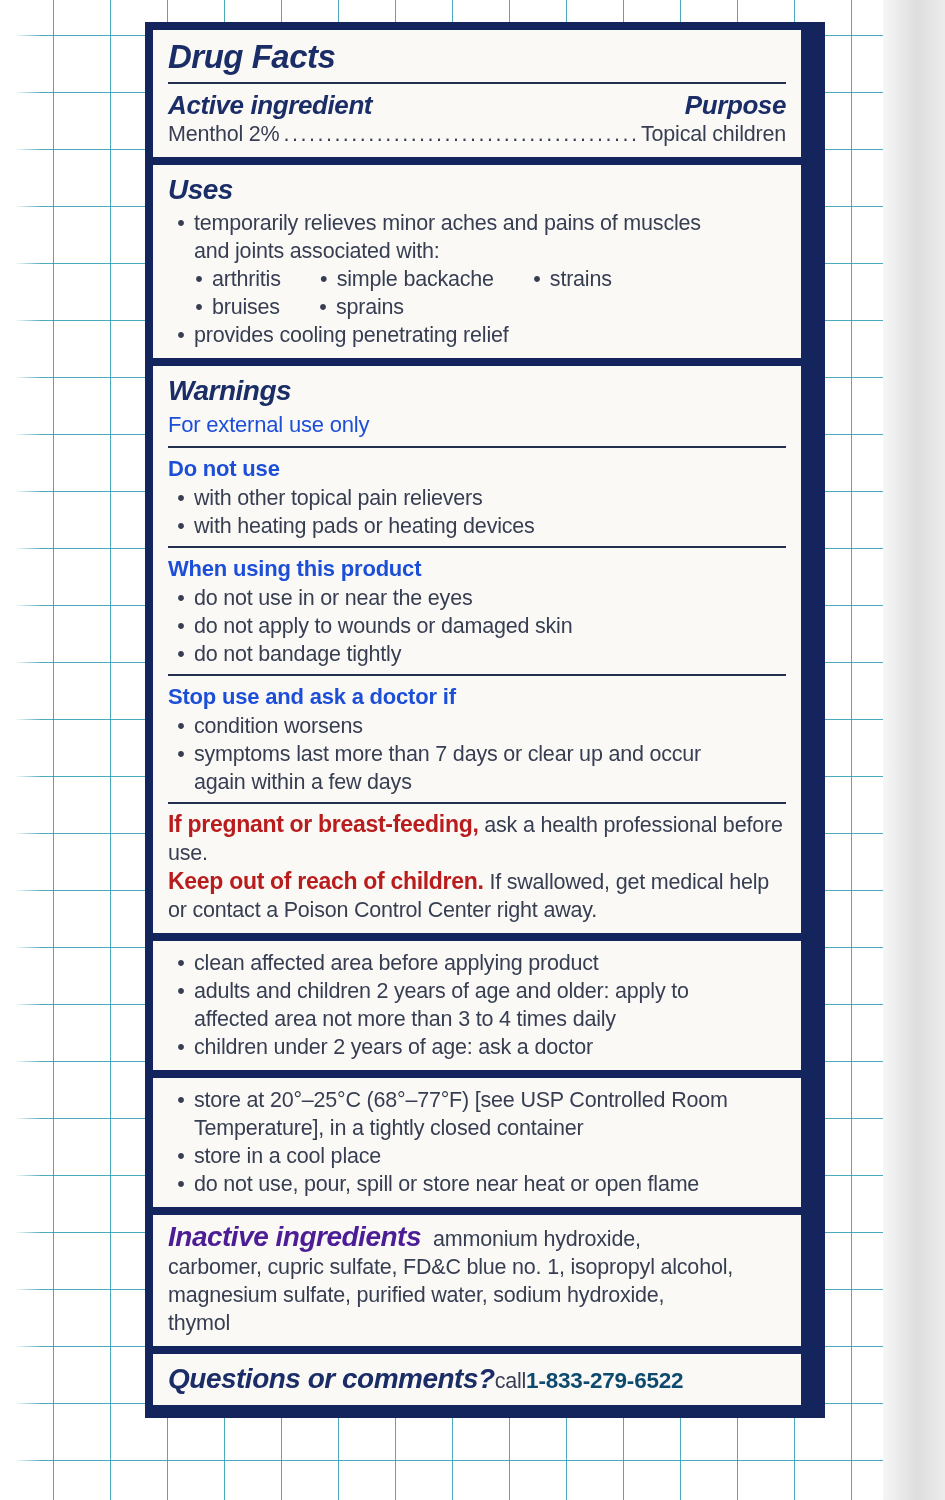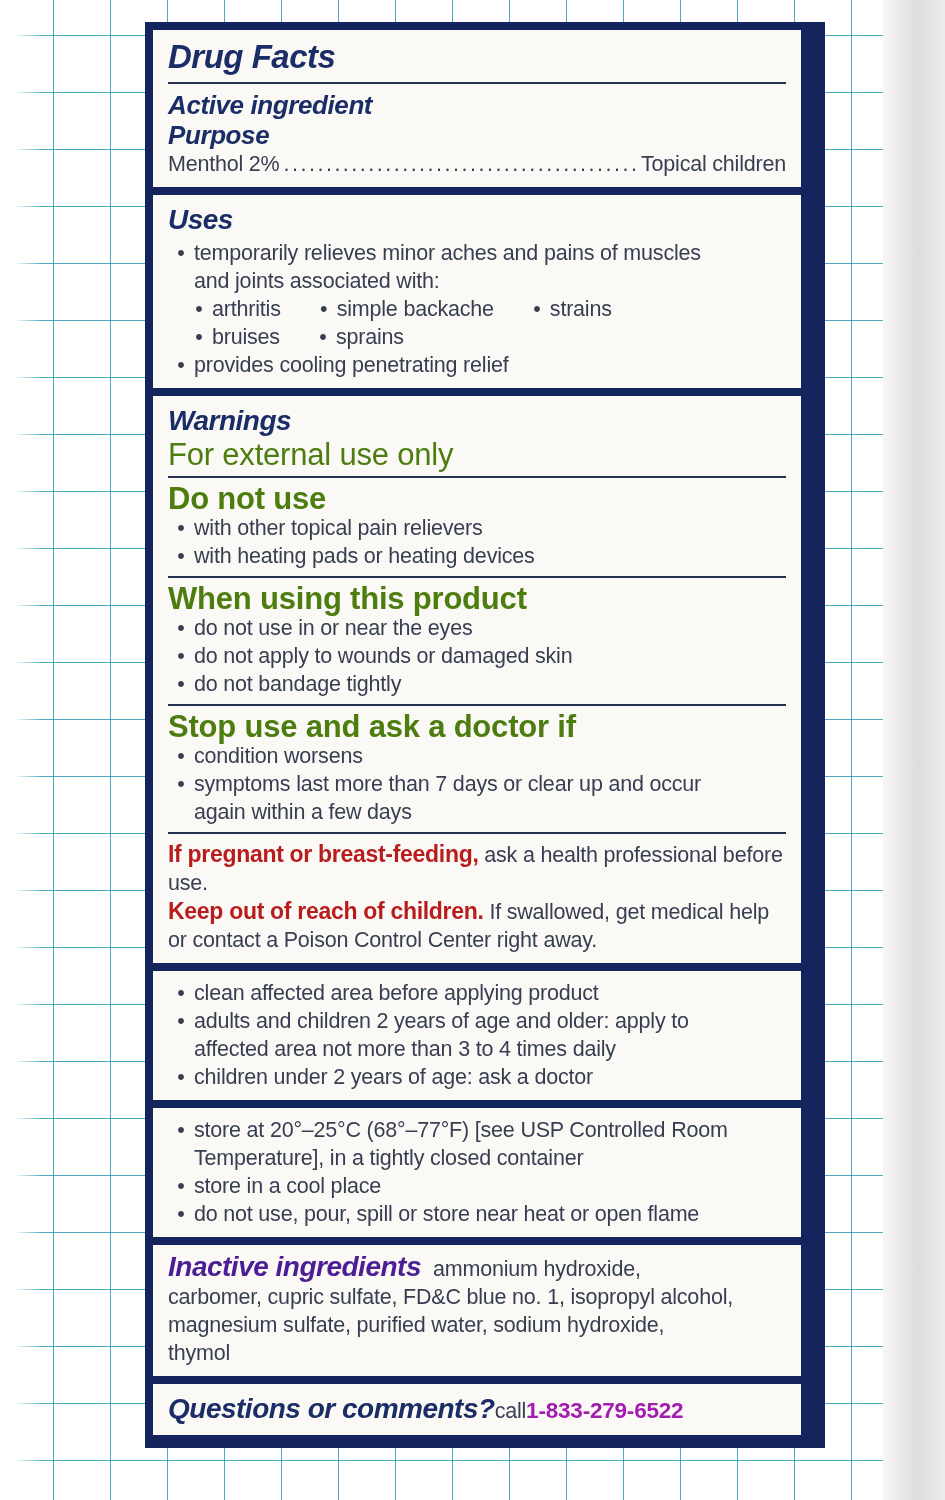--- a/index.html
+++ b/index.html
@@ -36,41 +36,41 @@
   }
   .sec{
     background:#faf9f6;
     padding:8px 15px 9px 15px;
     color:#373e52;
     font-size:21.5px;line-height:28px;letter-spacing:-0.2px;
   }
   h1,h2,h3{margin:0;padding:0;font-weight:bold;color:#1b2d66;}
   .title{font-style:italic;font-size:33px;line-height:38px;letter-spacing:-0.5px;}
   .sec-head{font-style:italic;font-size:28px;line-height:34px;letter-spacing:-0.5px;margin-bottom:2px;}
-  .sub-head{font-size:31px;line-height:30px;color:#4d7c0f;letter-spacing:-0.2px;}
+  .sub-head{font-size:22px;line-height:30px;color:#1d4ed8;letter-spacing:-0.2px;}
   .rule{border:none;border-top:2px solid #23304f;margin:6px 0 6px 0;}
-  .ai-row{display:flex;justify-content:space-between;align-items:baseline;margin-top:2px;flex-direction:column;}
+  .ai-row{display:flex;justify-content:space-between;align-items:baseline;margin-top:2px;}
   .ai-head{font-style:italic;font-size:26px;line-height:30px;letter-spacing:-0.4px;}
   .leader-row{display:flex;align-items:baseline;}
   .leader-dots{flex:1;overflow:hidden;white-space:nowrap;letter-spacing:2.5px;margin:0 4px;color:#373e52;}
   ul{list-style:none;margin:0;padding:0;}
   li.bullet{display:flex;align-items:flex-start;}
   .dot{width:14px;flex:0 0 14px;margin-left:6px;margin-right:6px;text-align:center;}
   .btxt{flex:1;}
   .preline{white-space:pre-line;}
   .sub-row{display:flex;gap:36px;margin-left:24px;}
   .sub-item{display:flex;align-items:flex-start;}
   .sub-item .dot{margin-left:0;margin-right:6px;}
   .para{margin:0;}
   .para b{color:#b91c1c;font-size:23px;letter-spacing:-0.3px;}
   .inactive-head{font-style:italic;font-weight:bold;color:#4c1d95;
     font-size:28px;letter-spacing:-0.5px;margin-right:12px;}
   .q-row{display:flex;align-items:baseline;gap:0;}
   .q-call{font-size:21.5px;}
-  .q-phone{font-weight:bold;font-size:22.5px;color:#a21caf;letter-spacing:-0.2px;}
+  .q-phone{font-weight:bold;font-size:22.5px;color:#0c4a6e;letter-spacing:-0.2px;}
 </style>
 </head>
 <body>
 
 <div class="grid-bg"></div>
 <div class="fade-left"></div>
 <div class="fade-right"></div>
 
 <div class="panel">
 

